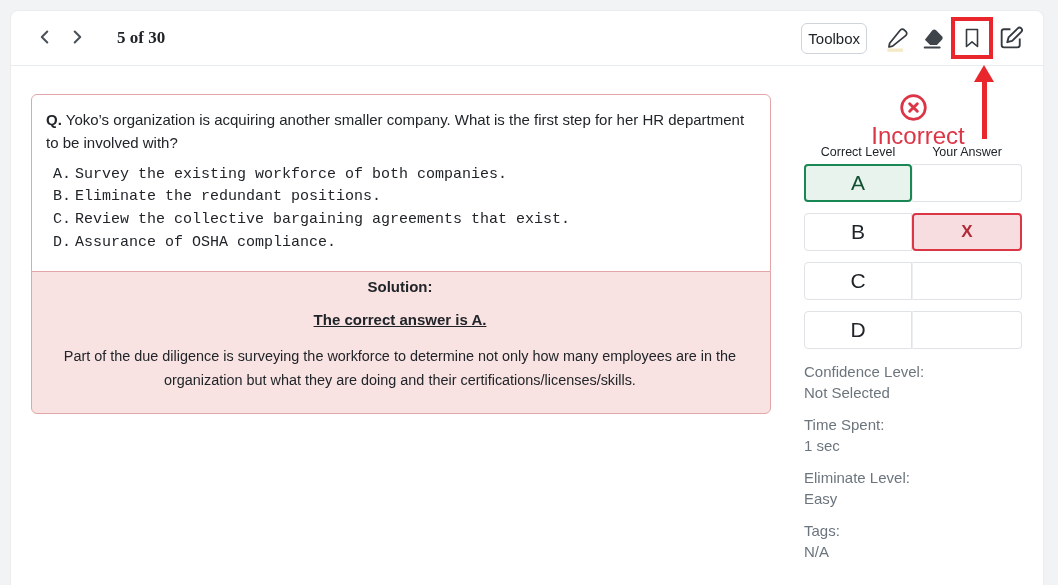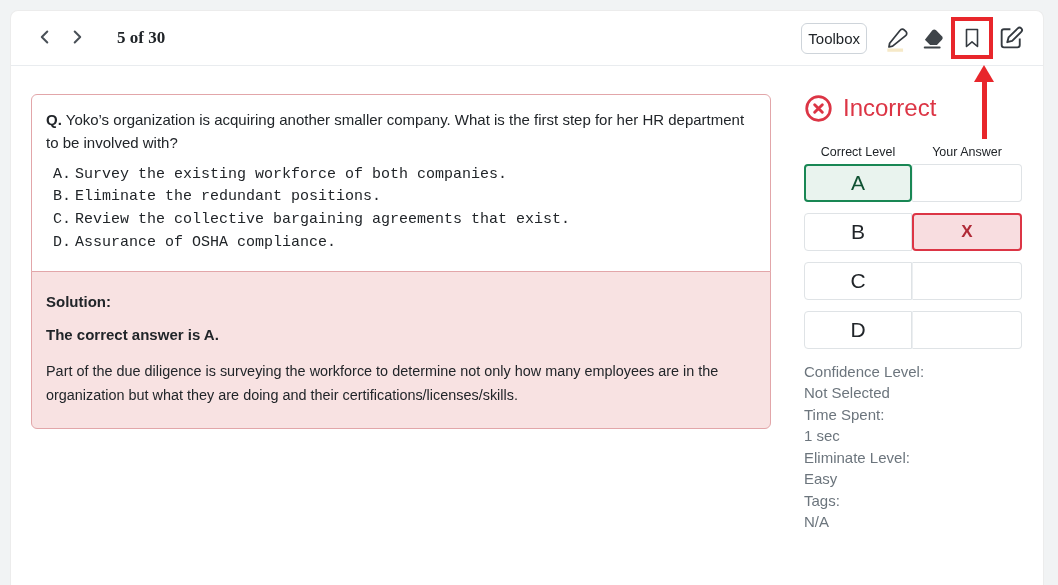--- a/index.html
+++ b/index.html
@@ -72,32 +72,33 @@
   .q-prefix { font-weight: bold; }
   .options { margin-top: 9px; padding-left: 7px; font-family: Liberation Mono, monospace; }
   .option-line { line-height: 1.52; font-size: 15px; }
   .option-label { margin-right: 4px; }
   .solution-box {
     background: #f8e2e2;
     border: 1px solid #e2a6a9;
     border-top: 1px solid #e2a6a9;
     margin-top: -1px;
     border-radius: 0 0 6px 6px;
-    padding: 21px 16px 20px 14px;
+    padding: 6px 16px 20px 14px;
+    text-align: center;
   }
   .solution-heading { font-weight: bold; font-size: 15px; }
-  .solution-correct { font-weight: bold; font-size: 15px; margin-top: 16px; }
+  .solution-correct { font-weight: bold; font-size: 15px; margin-top: 16px; text-decoration: underline; }
   .solution-body {
     margin-top: 16px; font-size: 15.5px; line-height: 1.58;
     display: inline-block; width: 107.5%;
     transform: scaleX(0.93); transform-origin: 0 0;
   }
   
   .result-panel { position: absolute; left: 793px; top: 82px; width: 218px; }
-  .status-row { display: flex; align-items: center; height: 30px; }
+  .status-row { display: flex; align-items: center; height: 30px; flex-direction: column; }
   .status-row svg { display: block; }
   .status-text { color: #dc3545; font-size: 24px; margin-left: 10px; }
   .answer-headers { display: flex; margin-top: 22px; font-size: 12.5px; color: #212529; }
   .answer-headers .col-h { text-align: center; }
   .answer-headers .col-h:first-child { width: 108px; }
   .answer-headers .col-h:last-child { width: 110px; }
   .answer-rows { margin-top: 5px; display: flex; flex-direction: column; gap: 11px; }
   .answer-row { display: flex; }
   .cell {
     height: 38px; display: flex; align-items: center; justify-content: center;
@@ -106,21 +107,21 @@
   .cell.opt { width: 108px; border-radius: 4px 0 0 4px; font-size: 21px; color: #212529; }
   .cell.ans { width: 110px; border-radius: 0 4px 4px 0; border-left: 1px solid #eceff1; }
   .cell.opt.correct {
     background: #e9f3ee; border: 2px solid #198754;
     color: #0f5132; border-radius: 4px;
   }
   .cell.ans.wrong {
     background: #f8dde0; border: 2px solid #dc3545; border-radius: 4px;
     color: #b02a37; font-size: 17px; font-weight: 600;
   }
-  .details { margin-top: 12px; display: flex; flex-direction: column; gap: 1px; }
+  .details { margin-top: 12px; display: flex; flex-direction: column; gap: 11px; }
   .detail-group { color: #6c757d; font-size: 15px; line-height: 21px; }
 </style>
 </head>
 <body>
 
 <div class="card">
 
   <header class="topbar">
     <div class="nav-group">
       <button class="nav-btn">

